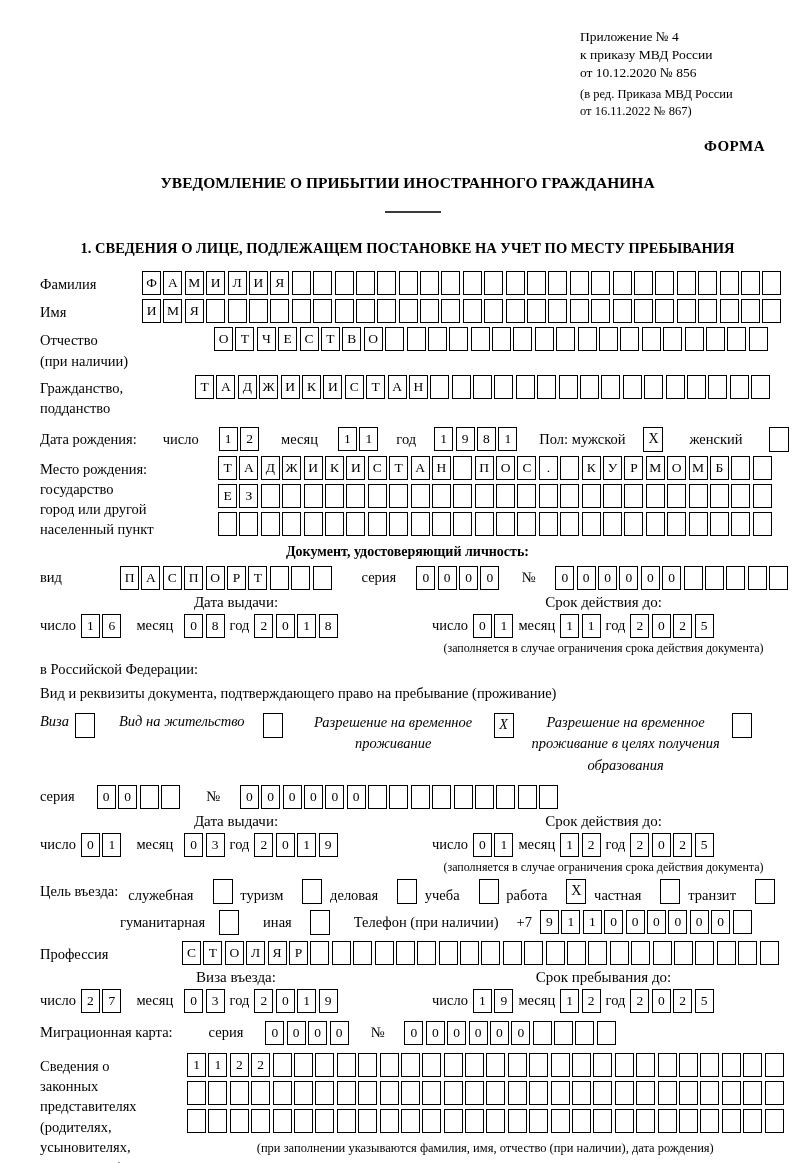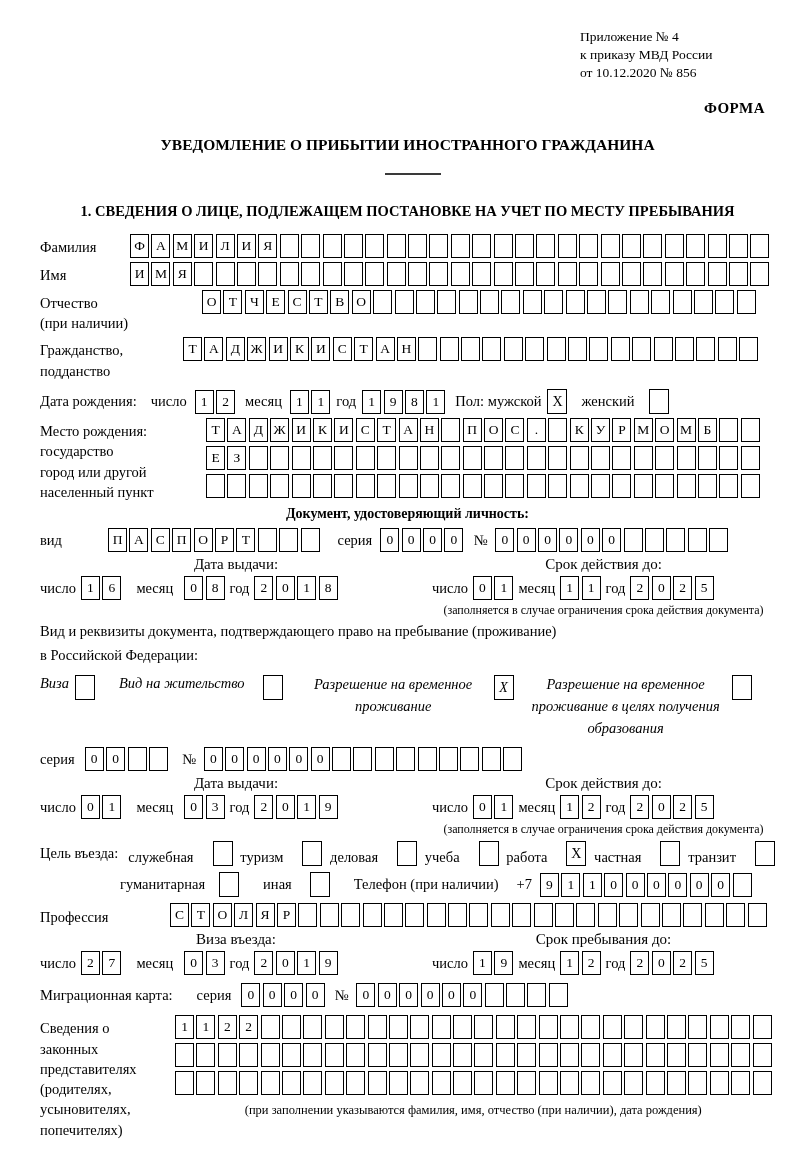--- a/index.html
+++ b/index.html
@@ -14,21 +14,21 @@
   .ref-block { margin-left:auto; width:195px; font-size:13.5px; line-height:1.34; }
   .ref-sub { font-size:12.5px; margin-top:4px; line-height:1.34; }
   .forma { text-align:right; font-weight:bold; font-size:15px; margin:18px 10px 0 0; letter-spacing:.5px; }
 
   .title { margin-top:16px; text-align:center; font-weight:bold; font-size:15.5px; line-height:1.6; }
   .title-underline { display:inline-block; width:56px; border-bottom:2.2px solid #3a3a3a; height:13px; margin-left:10px; }
 
   .section-heading { margin-top:20px; text-align:center; font-weight:bold; font-size:14.5px; }
 
   .rows { margin-top:14px; }
-  .frow { display:flex; align-items:flex-start; margin-bottom:4px; }
+  .frow { display:flex; align-items:flex-start; margin-bottom:4px;gap:12px; }
   .frow.center { align-items:center; }
   .flabel { font-size:14.5px; line-height:1.4; padding-top:3px; flex:0 0 auto; }
   .iglabel { font-size:14.5px; flex:0 0 auto; }
 
   .cellrow { display:flex; gap:2.4px; flex:0 0 auto; }
   .cell {
     width:19px; height:24px; border:1.6px solid #000;
     display:flex; align-items:center; justify-content:center;
     font-size:13.5px; flex:0 0 auto; background:#fff;
   }
@@ -66,20 +66,24 @@
 </style>
 </head>
 <body>
 
 <div class="page">
 
   <div class="ref-block">
     <div>Приложение № 4</div>
     <div>к приказу МВД России</div>
     <div>от 10.12.2020 № 856</div>
+    <div class="ref-sub">
+      <div>(в ред. Приказа МВД России</div>
+      <div>от 16.11.2022 № 867)</div>
+    </div>
   </div>
 
   <div class="forma">ФОРМА</div>
 
   <div class="title">
     <div>УВЕДОМЛЕНИЕ О ПРИБЫТИИ ИНОСТРАННОГО ГРАЖДАНИНА</div>
     <div>
       <span class="title-underline"></span>
     </div>
   </div>
@@ -435,22 +439,22 @@
               <span class="cell">2</span>
               <span class="cell">0</span>
               <span class="cell">2</span>
               <span class="cell">5</span>
             </span>
         </div>
         <div class="dnote">(заполняется в случае ограничения срока действия документа)</div>
       </div>
     </div>
 
+    <div class="plain-line">в Российской Федерации:</div>
     <div class="plain-line">Вид и реквизиты документа, подтверждающего право на пребывание (проживание)</div>
-    <div class="plain-line">в Российской Федерации:</div>
 
     <div class="res-checks">
       <span class="iglabel cbtop">Виза</span>
       <span class="cellrow cbrow ml6 cbtop">
           <span class="cell"></span>
         </span>
       <span class="iglabel ml24 cbtop">Вид на жительство</span>
       <span class="cellrow cbrow ml18 cbtop">
           <span class="cell"></span>
         </span>

